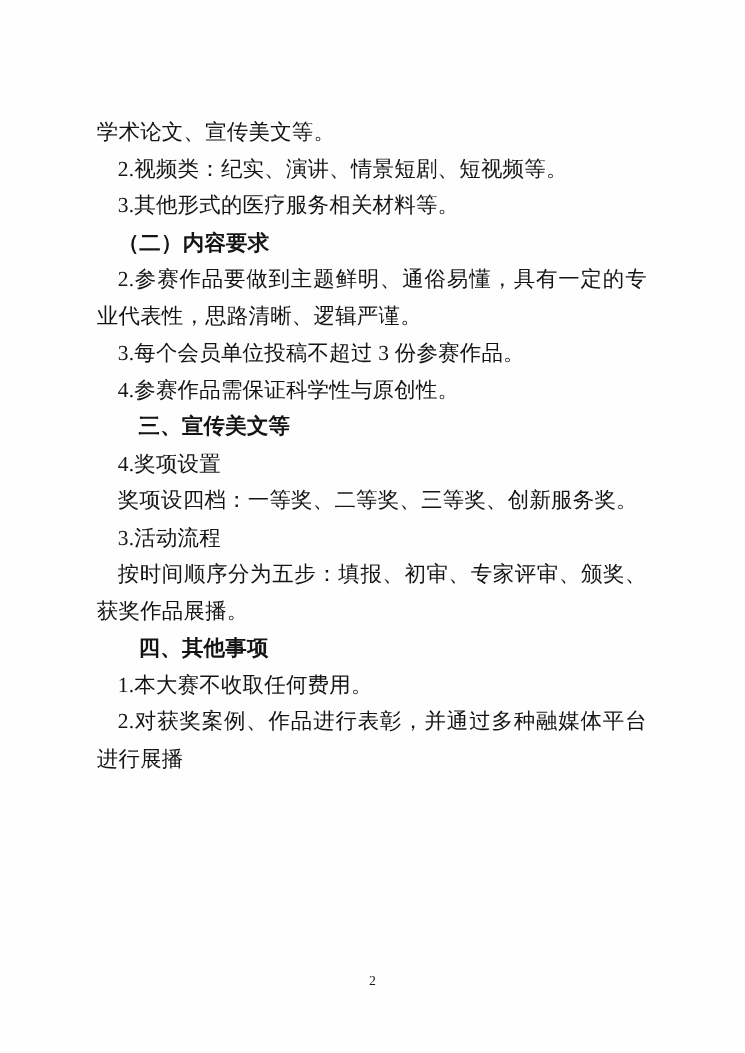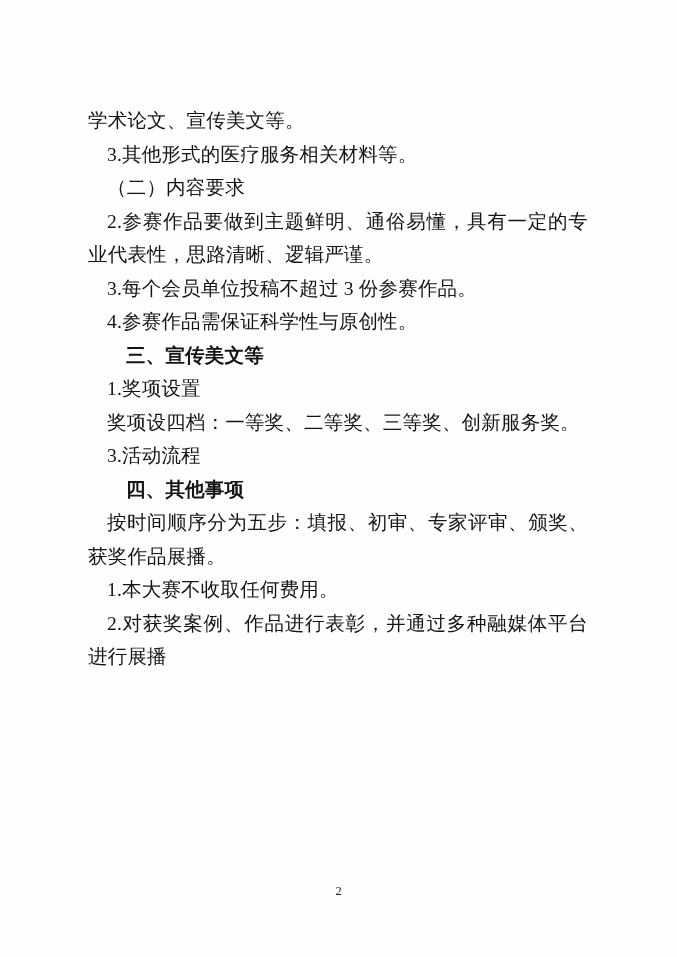--- a/index.html
+++ b/index.html
@@ -39,21 +39,21 @@
     word-break: break-all;
   }
   .indent-1 {
     text-indent: 19px;
   }
   .heading {
     font-weight: bold;
     text-indent: 38px;
   }
   .subheading {
-    font-weight: normal;
+    font-weight: bold;
     text-indent: 19px;
   }
   .page-number {
     position: absolute;
     left: 0;
     top: 884px;
     width: 677px;
     text-align: center;
     font-size: 12.5px;
     color: #1a1a1a;
@@ -61,36 +61,37 @@
   }
 </style>
 </head>
 <body>
 
 <div class="page">
 
   <div class="content">
 
     <div class="line">学术论文、宣传美文等。</div>
+    <div class="line indent-1">2.视频类：纪实、演讲、情景短剧、短视频等。</div>
     <div class="line indent-1">3.其他形式的医疗服务相关材料等。</div>
 
     <div class="line subheading">（二）内容要求</div>
 
     <div class="line indent-1">2.参赛作品要做到主题鲜明、通俗易懂，具有一定的专业代表性，思路清晰、逻辑严谨。</div>
     <div class="line indent-1">3.每个会员单位投稿不超过 3 份参赛作品。</div>
     <div class="line indent-1">4.参赛作品需保证科学性与原创性。</div>
 
     <div class="line heading">三、宣传美文等</div>
 
-    <div class="line indent-1">1.奖项设置</div>
+    <div class="line indent-1">4.奖项设置</div>
     <div class="line indent-1">奖项设四档：一等奖、二等奖、三等奖、创新服务奖。</div>
     <div class="line indent-1">3.活动流程</div>
+    <div class="line indent-1">按时间顺序分为五步：填报、初审、专家评审、颁奖、获奖作品展播。</div>
+
     <div class="line heading">四、其他事项</div>
-
-    <div class="line indent-1">按时间顺序分为五步：填报、初审、专家评审、颁奖、获奖作品展播。</div>
 
     <div class="line indent-1">1.本大赛不收取任何费用。</div>
     <div class="line indent-1">2.对获奖案例、作品进行表彰，并通过多种融媒体平台进行展播</div>
 
   </div>
 
   <div class="page-number">2</div>
 
 </div>
 

